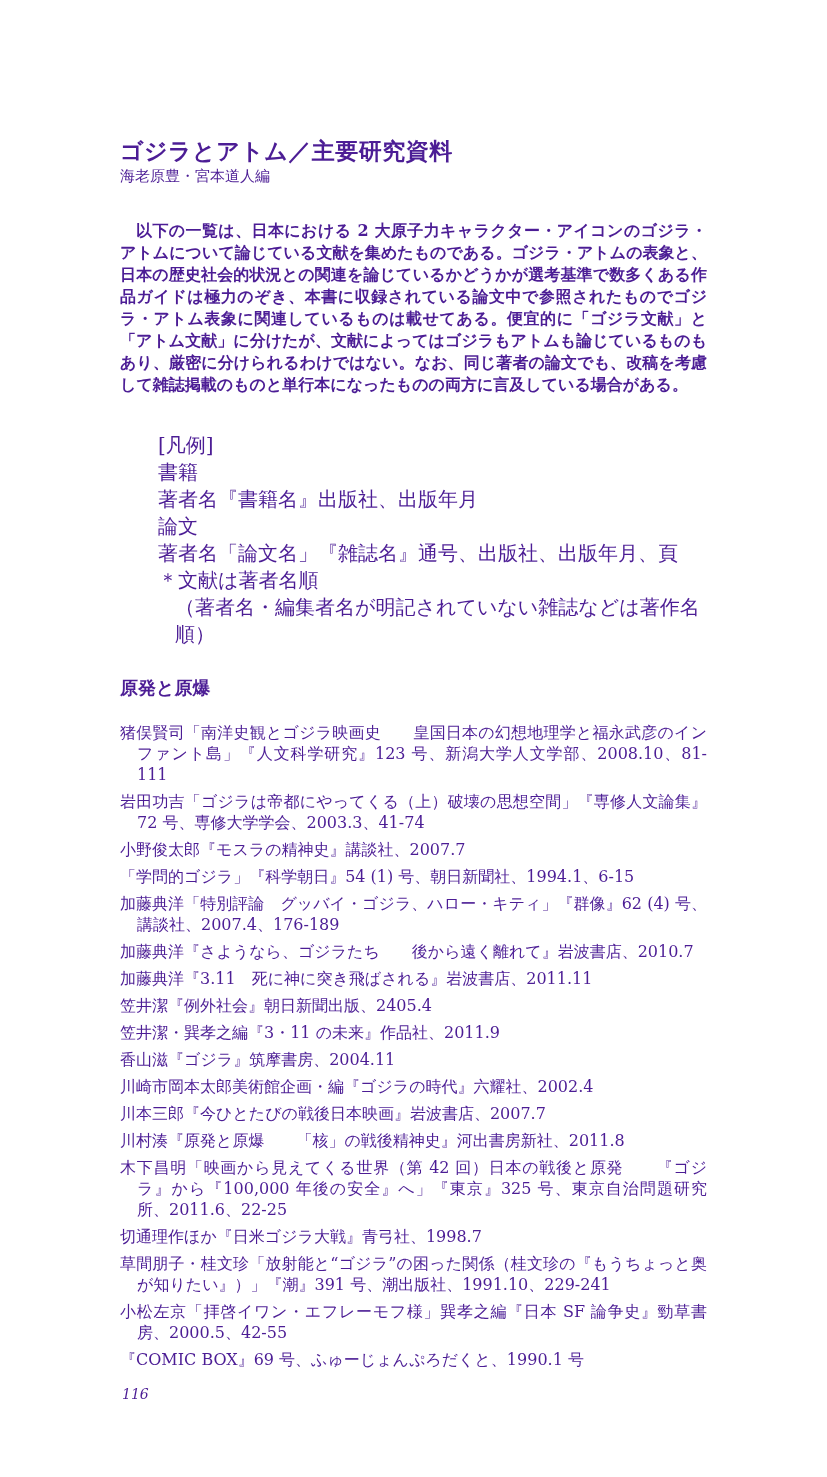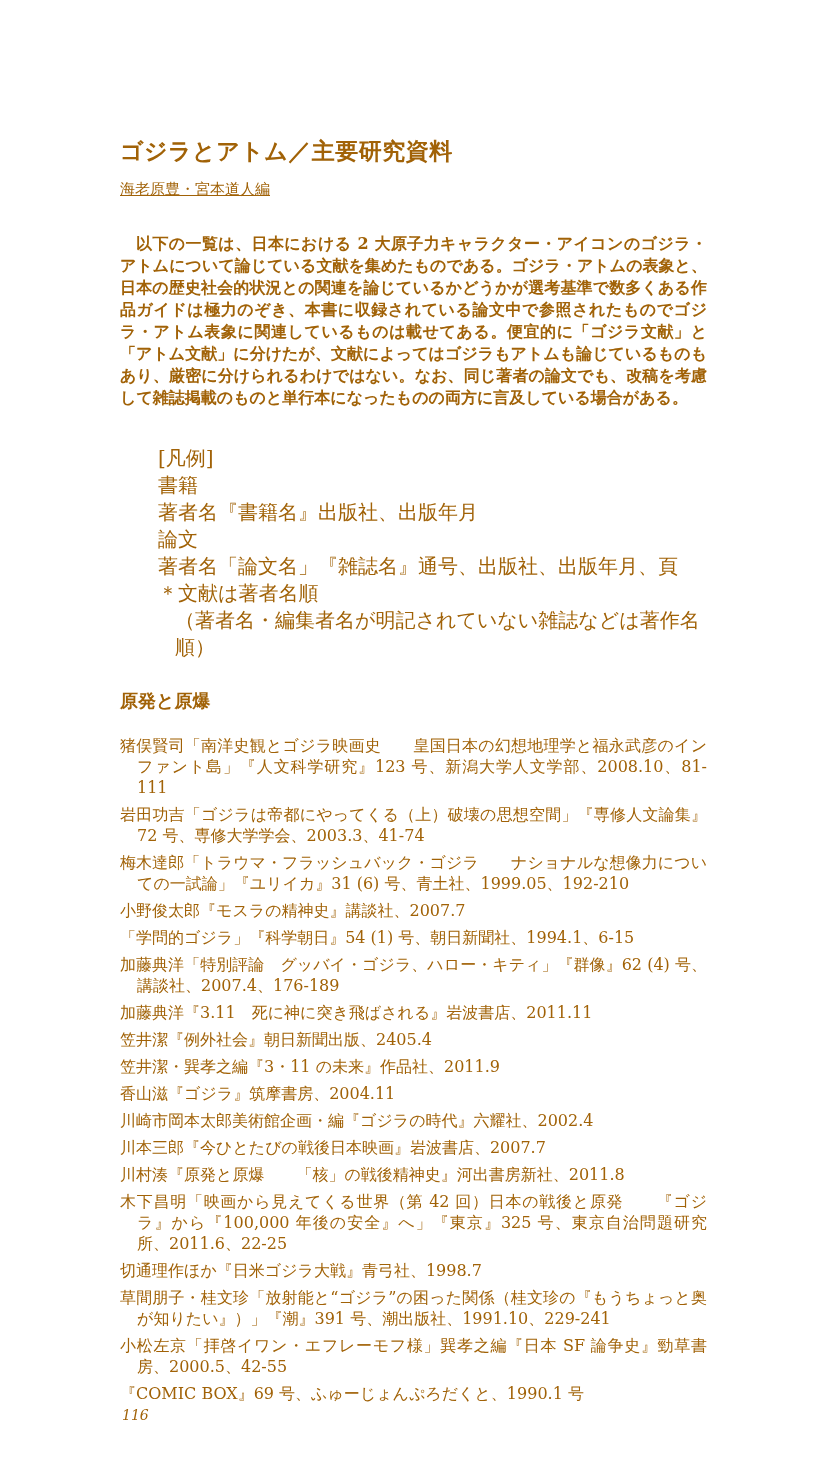--- a/index.html
+++ b/index.html
@@ -6,37 +6,35 @@
     margin: 0;
     padding: 0;
     background: #ffffff;
   }
   .page {
     position: relative;
     width: 827px;
     height: 1477px;
     box-sizing: border-box;
     background: #ffffff;
-    color: #a16207;
+    color: #4c1d95;
     padding: 136px 120px 0 120px;
     font-family: "DejaVu Serif", "Liberation Serif", serif;
     overflow: hidden;
   }
   .title {
     margin: 0;
     font-size: 23px;
     font-weight: 700;
     letter-spacing: 0.5px;
     line-height: 1.3;
   }
   .editors {
-    margin-top: 13px;
     font-size: 15px;
     line-height: 20px;
-    text-decoration: underline;
   }
   .intro {
     margin: 34px 0 0 0;
     font-size: 16px;
     line-height: 22px;
     text-align: justify;
     text-indent: 16px;
     font-weight: bold;
   }
   .legend {
@@ -66,21 +64,21 @@
     margin: 0 0 6px 0;
     font-size: 16px;
     line-height: 21px;
     padding-left: 17px;
     text-indent: -17px;
     text-align: justify;
   }
   .page-number {
     position: absolute;
     left: 122px;
-    bottom: 54px;
+    bottom: 75px;
     font-size: 14px;
     font-style: italic;
     font-family: "DejaVu Serif", "Liberation Serif", serif;
   }
 </style>
 </head>
 <body>
 
 <div class="page">
 
@@ -104,24 +102,24 @@
 
     <div class="legend-note">（著者名・編集者名が明記されていない雑誌などは著作名順）</div>
   </div>
 
   <h2 class="section-heading">原発と原爆</h2>
 
   <div class="entries">
 
   <p class="entry">猪俣賢司「南洋史観とゴジラ映画史　　皇国日本の幻想地理学と福永武彦のインファント島」『人文科学研究』123 号、新潟大学人文学部、2008.10、81-111</p>
       <p class="entry">岩田功吉「ゴジラは帝都にやってくる（上）破壊の思想空間」『専修人文論集』72 号、専修大学学会、2003.3、41-74</p>
-      <p class="entry">梅木達郎「トラウマ・フラッシュバック・ゴジラ　　ナショナルな想像力についての一試論」『ユリイカ』31 (6) 号、青土社、1999.05、192-210</p>
       <p class="entry">小野俊太郎『モスラの精神史』講談社、2007.7</p>
       <p class="entry">「学問的ゴジラ」『科学朝日』54 (1) 号、朝日新聞社、1994.1、6-15</p>
       <p class="entry">加藤典洋「特別評論　グッバイ・ゴジラ、ハロー・キティ」『群像』62 (4) 号、講談社、2007.4、176-189</p>
+      <p class="entry">加藤典洋『さようなら、ゴジラたち　　後から遠く離れて』岩波書店、2010.7</p>
       <p class="entry">加藤典洋『3.11　死に神に突き飛ばされる』岩波書店、2011.11</p>
       <p class="entry">笠井潔『例外社会』朝日新聞出版、2405.4</p>
       <p class="entry">笠井潔・巽孝之編『3・11 の未来』作品社、2011.9</p>
       <p class="entry">香山滋『ゴジラ』筑摩書房、2004.11</p>
       <p class="entry">川崎市岡本太郎美術館企画・編『ゴジラの時代』六耀社、2002.4</p>
       <p class="entry">川本三郎『今ひとたびの戦後日本映画』岩波書店、2007.7</p>
       <p class="entry">川村湊『原発と原爆　　「核」の戦後精神史』河出書房新社、2011.8</p>
       <p class="entry">木下昌明「映画から見えてくる世界（第 42 回）日本の戦後と原発　　『ゴジラ』から『100,000 年後の安全』へ」『東京』325 号、東京自治問題研究所、2011.6、22-25</p>
       <p class="entry">切通理作ほか『日米ゴジラ大戦』青弓社、1998.7</p>
       <p class="entry">草間朋子・桂文珍「放射能と“ゴジラ”の困った関係（桂文珍の『もうちょっと奥が知りたい』）」『潮』391 号、潮出版社、1991.10、229-241</p>

